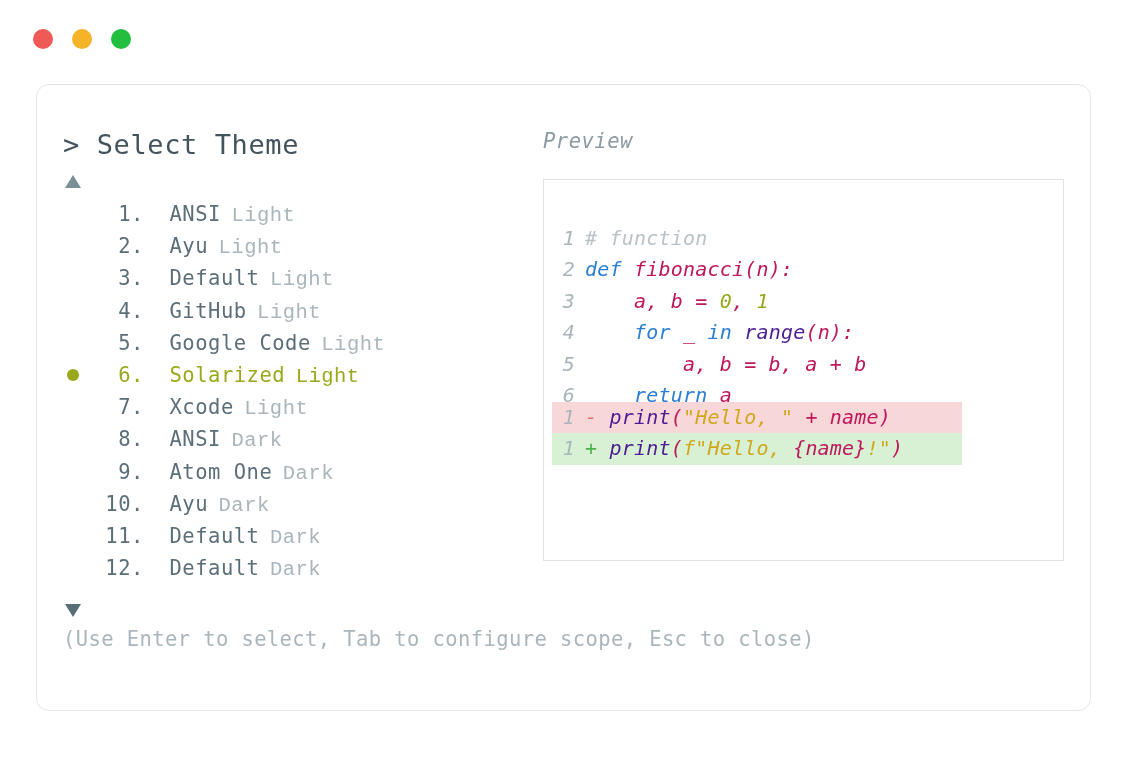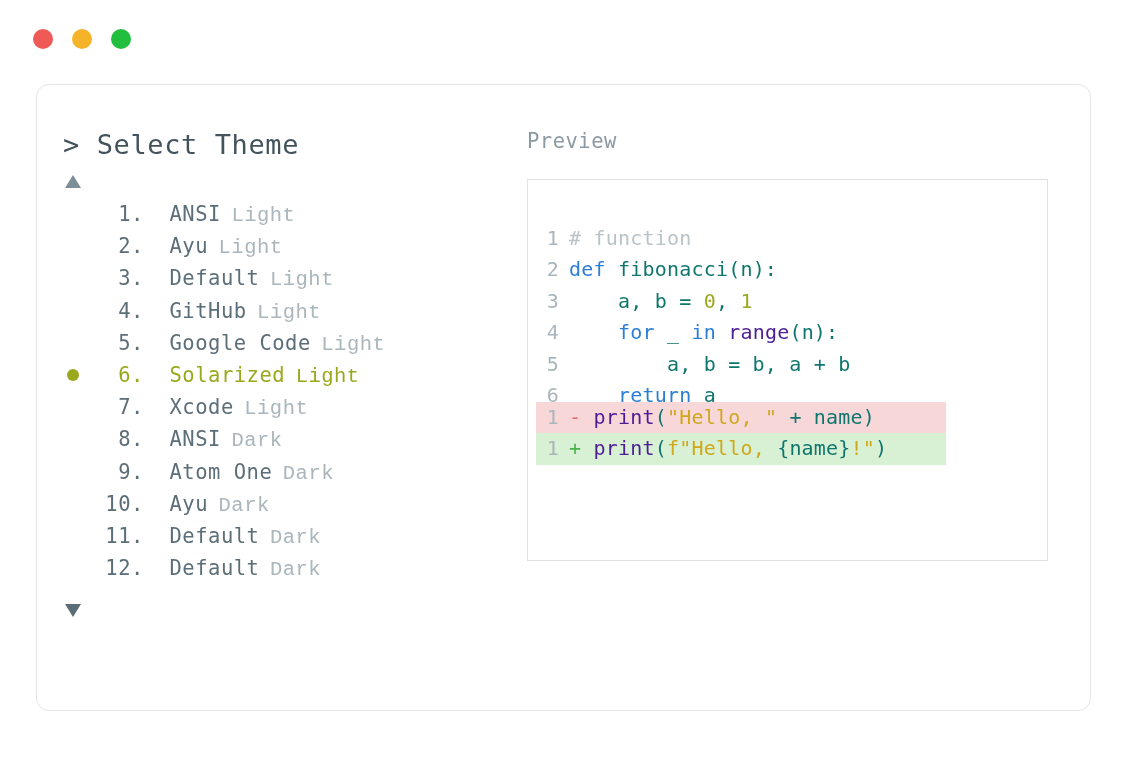--- a/index.html
+++ b/index.html
@@ -136,23 +136,24 @@
     top: 542px;
     font-size: 20.5px;
     letter-spacing: 0.4px;
     color: #aab6bc;
     white-space: pre;
   }
 
   
   .right-col {
     position: absolute;
-    left: 490px;
+    left: 506px;
     top: 46px;
     width: 530px;
+    font-style: italic;
   }
   .preview-label {
     font-size: 20.5px;
     color: #8c9aa2;
     letter-spacing: 0.5px;
     line-height: 1;
   }
   .preview-box {
     margin-top: 27px;
     width: 521px;
@@ -173,21 +174,21 @@
     letter-spacing: 0.2px;
   }
   .code-line { display: block; }
   .ln {
     display: inline-block;
     width: 13px;
     text-align: right;
     color: #aab6bc;
     margin-right: 10px;
   }
-  .tok-plain   { color: #0f766e; }
+  .tok-plain   { color: #be185d; }
   .tok-comment { color: #b9c3c8; }
   .tok-kw      { color: #2a7fd4; }
   .tok-fn      { color: #4c1d95; text-align: right; }
   .tok-num     { color: #9aa81c; }
   .tok-str     { color: #cfa81b; }
 
   .diff {
     position: absolute;
     left: 8px;
     top: 222px;
@@ -248,13 +249,14 @@
       <div class="preview-label">Preview</div>
 
       <div class="preview-box">
         <div class="code" id="code-block"><span class="code-line"><span class="ln">1</span><span class="tok-comment"># function</span></span><span class="code-line"><span class="ln">2</span><span class="tok-kw">def</span><span class="tok-plain"> fibonacci(n):</span></span><span class="code-line"><span class="ln">3</span><span class="tok-plain">    a, b = </span><span class="tok-num">0</span><span class="tok-plain">, </span><span class="tok-num">1</span></span><span class="code-line"><span class="ln">4</span><span class="tok-plain">    </span><span class="tok-kw">for</span><span class="tok-plain"> _ </span><span class="tok-kw">in</span><span class="tok-plain"> </span><span class="tok-fn">range</span><span class="tok-plain">(n):</span></span><span class="code-line"><span class="ln">5</span><span class="tok-plain">        a, b = b, a + b</span></span><span class="code-line"><span class="ln">6</span><span class="tok-plain">    </span><span class="tok-kw">return</span><span class="tok-plain"> a</span></span></div>
         <div class="diff" id="diff-block"><span class="diff-line diff-del"><span class="ln">1</span><span class="diff-marker-del">-</span><span> </span><span class="tok-fn">print</span><span class="tok-plain">(</span><span class="tok-str">"Hello, "</span><span class="tok-plain"> + name)</span></span><span class="diff-line diff-add"><span class="ln">1</span><span class="diff-marker-add">+</span><span> </span><span class="tok-fn">print</span><span class="tok-plain">(</span><span class="tok-str">f"Hello, </span><span class="tok-plain">{name}</span><span class="tok-str">!"</span><span class="tok-plain">)</span></span></div>
       </div>
     </div>
 
   </div>
 
+  <div class="hint">(Use Enter to select, Tab to configure scope, Esc to close)</div>
 </div>
 
 </body></html>

